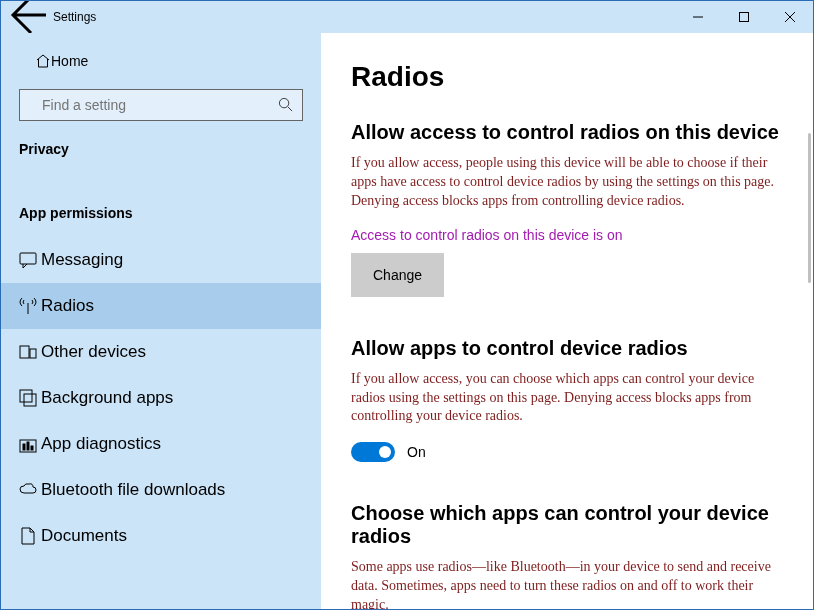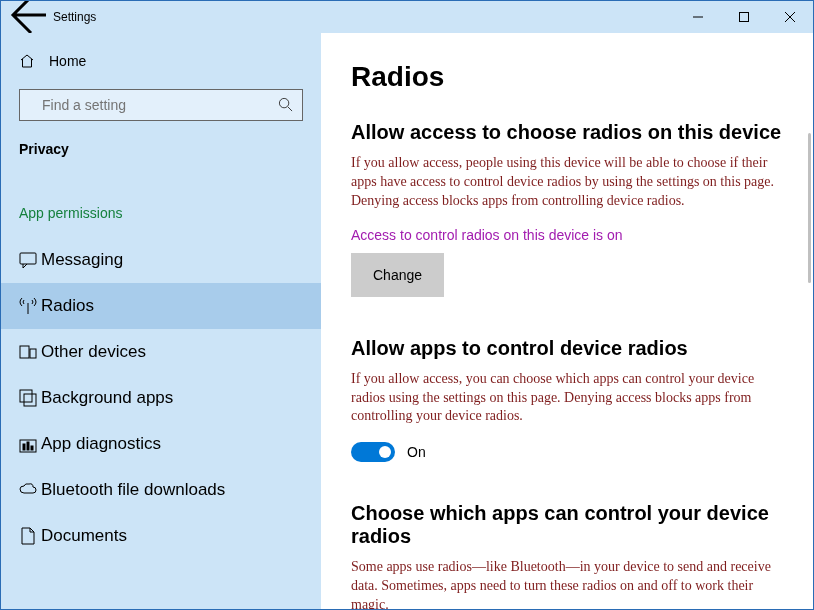--- a/index.html
+++ b/index.html
@@ -5,27 +5,27 @@
 * { box-sizing: border-box; margin: 0; padding: 0; font-family: "Segoe UI", Arial, sans-serif; }
 body { width: 814px; height: 610px; overflow: hidden; background: #fff; border: 1px solid #2a6cb5; }
 .titlebar { height: 32px; display: flex; align-items: center; background: #cce4f7; }
 .titlebar .back { width: 48px; text-align: center; font-size: 16px; cursor: pointer; }
 .titlebar .title { font-size: 12px; padding-left: 4px; }
 .titlebar .spacer { flex: 1; }
 .titlebar .winbtn { width: 46px; height: 32px; display: flex; align-items: center; justify-content: center; font-size: 12px; cursor: pointer; }
 .titlebar .winbtn svg { width: 10px; height: 10px; }
 .main { display: flex; height: calc(100% - 32px); }
 .sidebar { width: 320px; background: #cce4f7; padding-top: 10px; }
-.home { display: flex; align-items: center; gap: 14px; padding: 10px 18px; font-size: 14px; cursor: pointer; }
+.home { display: flex; align-items: center; gap: 0; padding: 10px 18px; font-size: 14px; cursor: pointer; margin-left: 16px; }
 .home svg { width: 16px; height: 16px; }
 .searchwrap { margin: 10px 18px 16px 18px; position: relative; }
 .search { width: 100%; height: 32px; border: 1px solid #666; background: rgba(255,255,255,0.45); padding: 0 34px 0 22px; font-size: 14px; outline: none; }
 .searchicon { position: absolute; right: 10px; top: 8px; width: 15px; height: 15px; pointer-events: none; }
 .section-label { padding: 4px 18px 20px 18px; font-size: 14px; font-weight: 600; }
-.group-label { padding: 28px 18px 16px 18px; font-size: 14px; color: #15803d; }
+.group-label { padding: 28px 18px 16px 18px; font-size: 14px; color: #000000; font-weight: bold; }
 .navitem { display: flex; align-items: center; gap: 4px; padding: 0 18px; height: 46px; font-size: 17px; cursor: pointer; }
 .navitem.selected { background: #a8cceb; }
 .navitem .ico { width: 18px; height: 18px; display: flex; align-items: center; justify-content: center; }
 .navitem .ico svg { width: 18px; height: 18px; }
 .content { flex: 1; padding: 28px 24px 20px 30px; overflow: hidden; position: relative; }
 .page-title { font-size: 28px; font-weight: 600; margin-bottom: 28px; }
 .section-title { font-size: 20px; font-weight: 600; margin-bottom: 10px; }
 .section-body { font-size: 14px; color: #7f1d1d; margin-bottom: 16px; line-height: 1.35; max-width: 440px; font-family: Liberation Serif, serif; }
 .status-line { font-size: 14px; color: #a21caf; margin-bottom: 10px; }
 .change-btn { background: #ccc; border: none; padding: 14px 22px; font-size: 14px; cursor: pointer; margin-bottom: 40px; }
@@ -144,21 +144,21 @@
           </svg>
         </span>
       <span>Documents</span>
     </div>
   </div>
 
   <div class="content">
     <div class="scrollhint"></div>
     <h1 class="page-title">Radios</h1>
 
-    <h2 class="section-title">Allow access to choose radios on this device</h2>
+    <h2 class="section-title">Allow access to control radios on this device</h2>
     <p class="section-body">If you allow access, people using this device will be able to choose if their apps have access to control device radios by using the settings on this page. Denying access blocks apps from controlling device radios.</p>
     <div class="status-line">Access to control radios on this device is on</div>
     <button class="change-btn">Change</button>
 
     <h2 class="section-title">Allow apps to control device radios</h2>
     <p class="section-body">If you allow access, you can choose which apps can control your device radios using the settings on this page. Denying access blocks apps from controlling your device radios.</p>
     <div class="toggle-row">
       <div class="toggle">
           <div class="knob"></div>
         </div>

